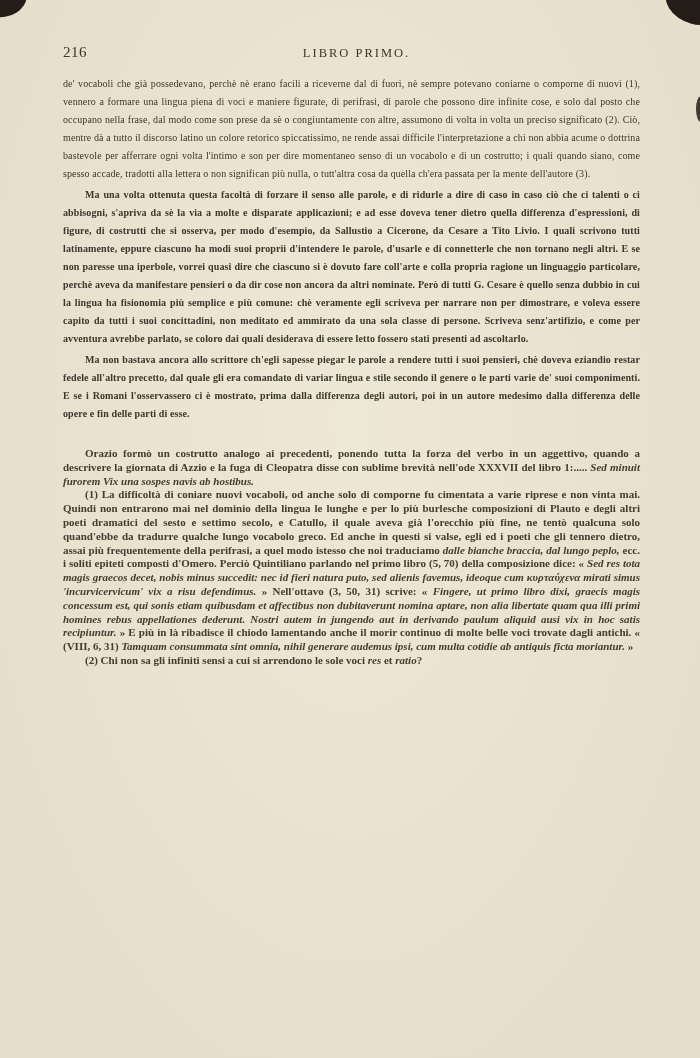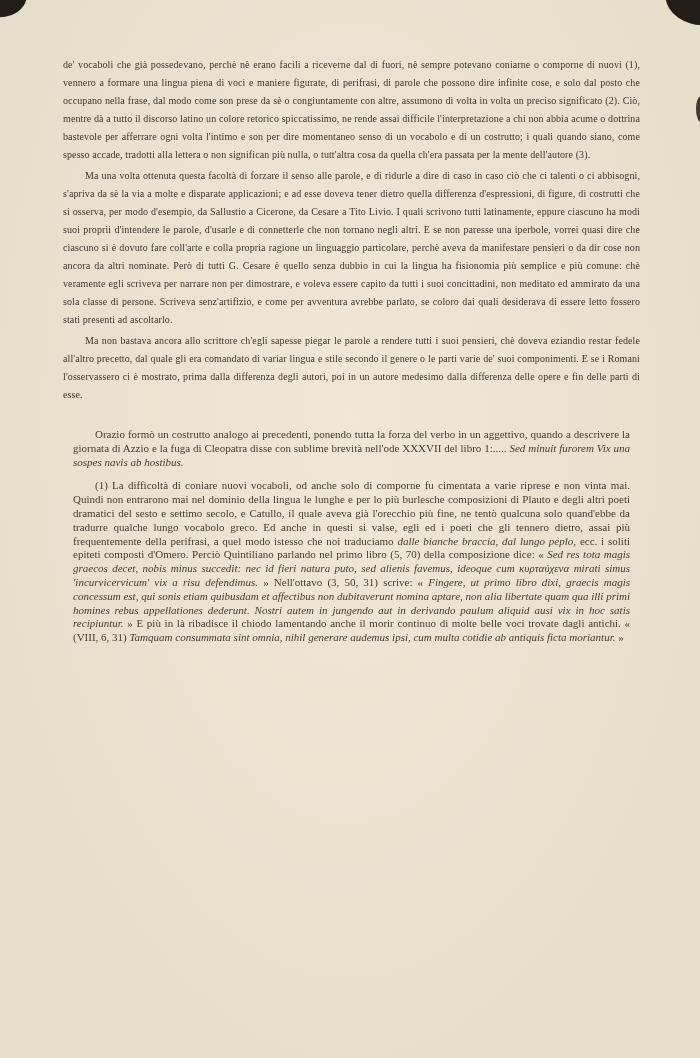--- a/index.html
+++ b/index.html
@@ -51,38 +51,43 @@
     margin-top:12px;
   }
   .main-text p{margin:0 0 3px 0;}
   .footnotes{
     margin-top:24px;
     font-size:11px;
     line-height:13.8px;
     text-align:justify;
     color:var(--fnink);
   }
-  .footnotes p{margin:10px;}
-  p.indent{text-indent:22px;}
+  .footnotes p{margin:0;}
+  p.indent{text-indent:22px;font-weight:bold;}
   .it{font-style:italic;}
 </style>
 </head>
 <body>
 
 <div class="page">
 
   <div class="artifact tl"></div>
   <div class="artifact tr"></div>
   <div class="artifact re"></div>
 
+  <div class="header">
+    <span class="page-number">216</span>
+    <span class="running-title">LIBRO PRIMO.</span>
+  </div>
 
   <div class="main-text">
       <p><span>de' vocaboli che già possedevano, perchè nè erano facili a riceverne dal di fuori, nè sempre potevano coniarne o comporne di nuovi (1), vennero a formare una lingua piena di voci e maniere figurate, di perifrasi, di parole che possono dire infinite cose, e solo dal posto che occupano nella frase, dal modo come son prese da sè o congiuntamente con altre, assumono di volta in volta un preciso significato (2). Ciò, mentre dà a tutto il discorso latino un colore retorico spiccatissimo, ne rende assai difficile l'interpretazione a chi non abbia acume o dottrina bastevole per afferrare ogni volta l'intimo e son per dire momentaneo senso di un vocabolo e di un costrutto; i quali quando siano, come spesso accade, tradotti alla lettera o non significan più nulla, o tutt'altra cosa da quella ch'era passata per la mente dell'autore (3).</span></p>
       <p class="indent"><span>Ma una volta ottenuta questa facoltà di forzare il senso alle parole, e di ridurle a dire di caso in caso ciò che ci talenti o ci abbisogni, s'apriva da sè la via a molte e disparate applicazioni; e ad esse doveva tener dietro quella differenza d'espressioni, di figure, di costrutti che si osserva, per modo d'esempio, da Sallustio a Cicerone, da Cesare a Tito Livio. I quali scrivono tutti latinamente, eppure ciascuno ha modi suoi proprii d'intendere le parole, d'usarle e di connetterle che non tornano negli altri. E se non paresse una iperbole, vorrei quasi dire che ciascuno si è dovuto fare coll'arte e colla propria ragione un linguaggio particolare, perchè aveva da manifestare pensieri o da dir cose non ancora da altri nominate. Però di tutti G. Cesare è quello senza dubbio in cui la lingua ha fisionomia più semplice e più comune: chè veramente egli scriveva per narrare non per dimostrare, e voleva essere capito da tutti i suoi concittadini, non meditato ed ammirato da una sola classe di persone. Scriveva senz'artifizio, e come per avventura avrebbe parlato, se coloro dai quali desiderava di essere letto fossero stati presenti ad ascoltarlo.</span></p>
       <p class="indent"><span>Ma non bastava ancora allo scrittore ch'egli sapesse piegar le parole a rendere tutti i suoi pensieri, chè doveva eziandio restar fedele all'altro precetto, dal quale gli era comandato di variar lingua e stile secondo il genere o le parti varie de' suoi componimenti. E se i Romani l'osservassero ci è mostrato, prima dalla differenza degli autori, poi in un autore medesimo dalla differenza delle opere e fin delle parti di esse.</span></p>
     </div>
 
   <div class="footnotes">
       <p class="indent"><span>Orazio formò un costrutto analogo ai precedenti, ponendo tutta la forza del verbo in un aggettivo, quando a descrivere la giornata di Azzio e la fuga di Cleopatra disse con sublime brevità nell'ode XXXVII del libro 1:..... </span><span class="it">Sed minuit furorem Vix una sospes navis ab hostibus.</span></p>
       <p class="indent"><span>(1) La difficoltà di coniare nuovi vocaboli, od anche solo di comporne fu cimentata a varie riprese e non vinta mai. Quindi non entrarono mai nel dominio della lingua le lunghe e per lo più burlesche composizioni di Plauto e degli altri poeti dramatici del sesto e settimo secolo, e Catullo, il quale aveva già l'orecchio più fine, ne tentò qualcuna solo quand'ebbe da tradurre qualche lungo vocabolo greco. Ed anche in questi si valse, egli ed i poeti che gli tennero dietro, assai più frequentemente della perifrasi, a quel modo istesso che noi traduciamo </span><span class="it">dalle bianche braccia, dal lungo peplo,</span><span> ecc. i soliti epiteti composti d'Omero. Perciò Quintiliano parlando nel primo libro (5, 70) della composizione dice: « </span><span class="it">Sed res tota magis graecos decet, nobis minus succedit: nec id fieri natura puto, sed alienis favemus, ideoque cum κυρταύχενα mirati simus 'incurvicervicum' vix a risu defendimus.</span><span> » Nell'ottavo (3, 50, 31) scrive: « </span><span class="it">Fingere, ut primo libro dixi, graecis magis concessum est, qui sonis etiam quibusdam et affectibus non dubitaverunt nomina aptare, non alia libertate quam qua illi primi homines rebus appellationes dederunt. Nostri autem in jungendo aut in derivando paulum aliquid ausi vix in hoc satis recipiuntur.</span><span> » E più in là ribadisce il chiodo lamentando anche il morir continuo di molte belle voci trovate dagli antichi. « (VIII, 6, 31) </span><span class="it">Tamquam consummata sint omnia, nihil generare audemus ipsi, cum multa cotidie ab antiquis ficta moriantur.</span><span> »</span></p>
+      <p class="indent"><span>(2) Chi non sa gli infiniti sensi a cui si arrendono le sole voci </span><span class="it">res</span><span> et </span><span class="it">ratio</span><span>?</span></p>
     </div>
 
 </div>
 
 </body></html>

